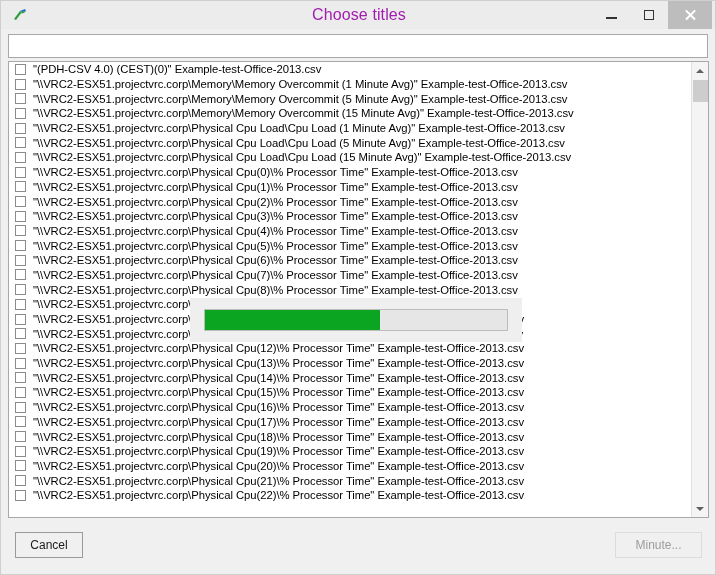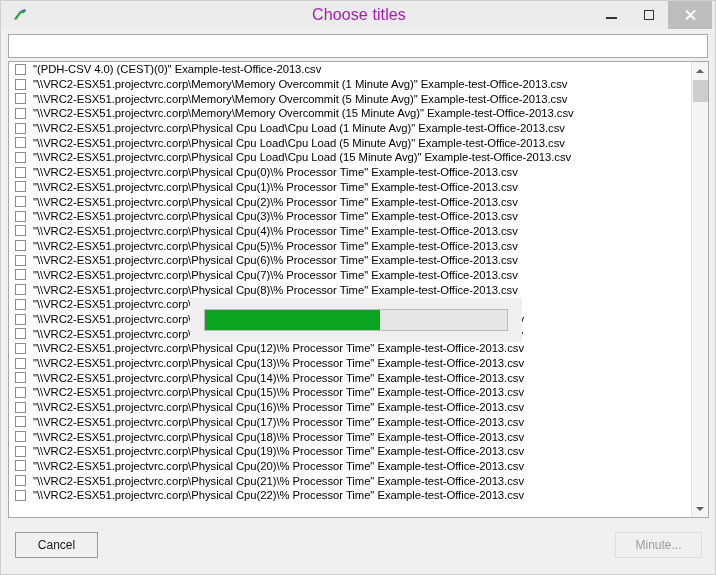--- a/index.html
+++ b/index.html
@@ -243,21 +243,21 @@
     font-family: "Liberation Sans", sans-serif;
     font-size: 12px;
     box-sizing: border-box;
     display: flex;
     align-items: center;
     justify-content: center;
   }
   .btn-cancel {
     left: 14px;
     top: 503px;
-    width: 83px;
+    width: 68px;
     height: 26px;
     background: #f0f0f0;
     border: 1px solid #9a9a9a;
     color: #1a1a1a;
     text-align: center;
   }
   .btn-loading {
     right: 13px;
     top: 503px;
     width: 87px;

